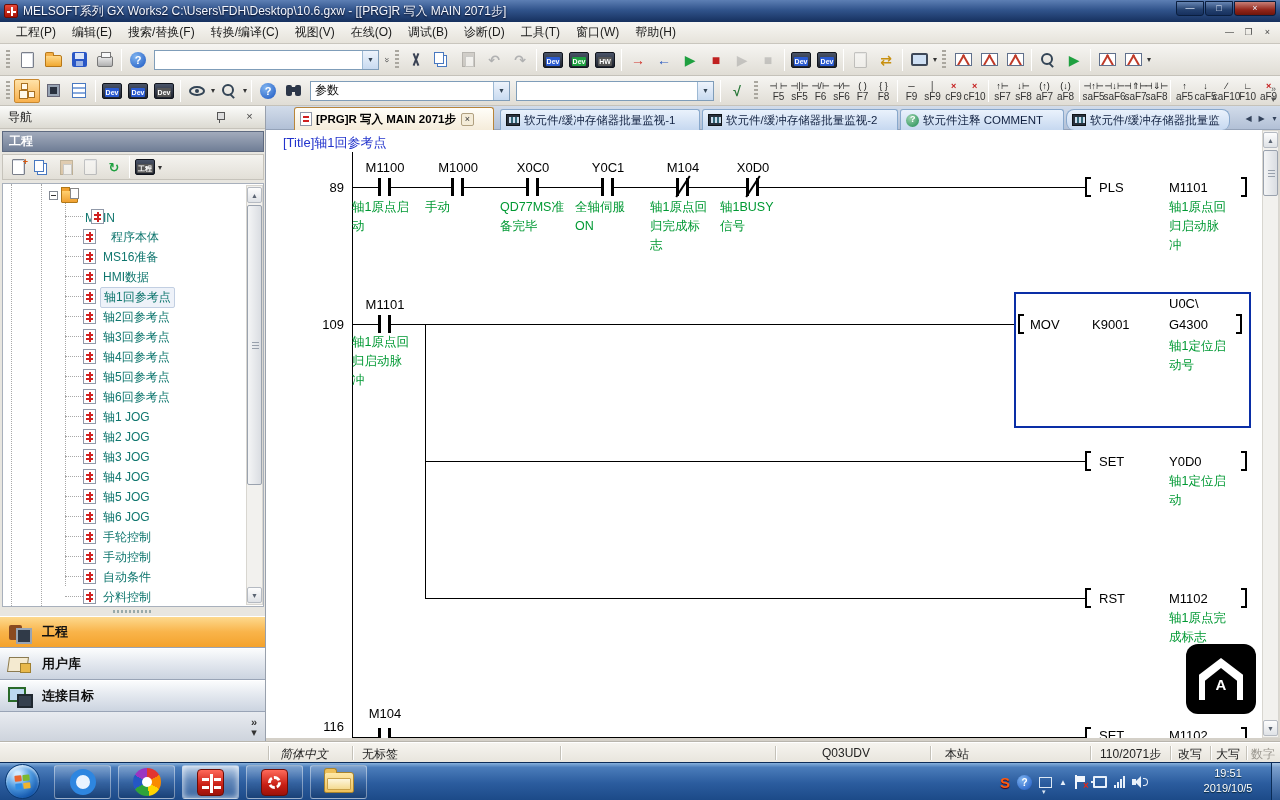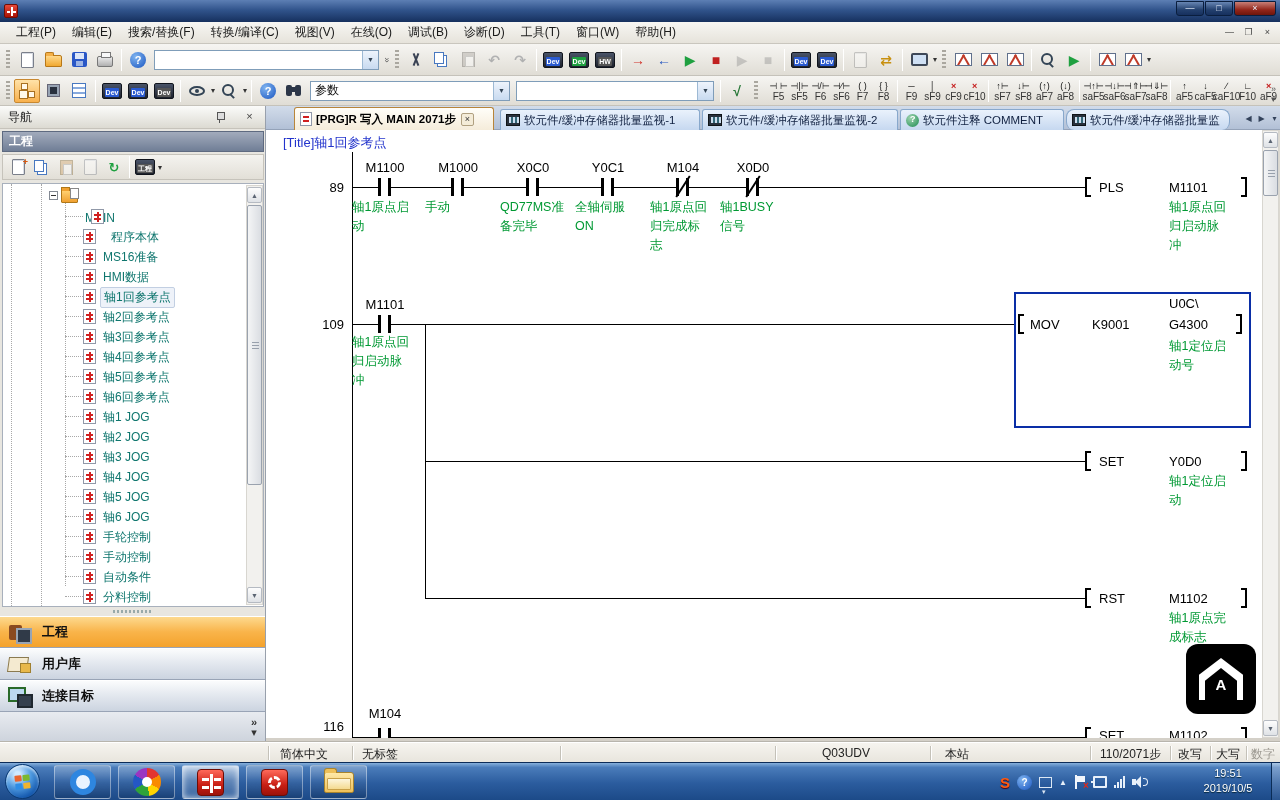--- a/index.html
+++ b/index.html
@@ -212,20 +212,21 @@
   #clock{position:absolute;left:1192px;top:3px;width:72px;text-align:center;font-size:11px;line-height:15px;color:#fff;text-shadow:0 1px 1px #023;}
   #showdesk{position:absolute;right:0;top:0;width:9px;height:38px;background:linear-gradient(rgba(255,255,255,.3),rgba(255,255,255,.05));border-left:1px solid #0a2c56;}
 </style>
 </head>
 <body>
 
 <div id="root">
 
   <div id="titlebar" class="abs">
     <span id="app-icon"></span>
+    <span id="title-text">MELSOFT系列 GX Works2 C:\Users\FDH\Desktop\10.6.gxw - [[PRG]R 写入 MAIN 2071步]</span>
     <span class="winbtns">
       <span class="wbtn">—</span>
       <span class="wbtn">□</span>
       <span class="wbtn close">×</span>
     </span>
   </div>
 
   <div id="menubar" class="abs">
       <div class="menu-item">工程(P)</div>
       <div class="menu-item">编辑(E)</div>
@@ -801,21 +802,21 @@
 
   <div id="lad-sb" class="abs sbv">
     <div class="sbtn" style="top:1px;">▲</div>
     <div class="sthumb" style="top:19px;height:46px;"></div>
     <div class="sbtn" style="top:589px;">▼</div>
   </div>
   <div id="strip" class="abs"></div>
 
   <div id="statusbar" class="abs">
     <span class="ssep" style="left:268px;"></span>
-    <span class="stxt" style="left:280px;">简体中文</span>
+    <span class="stxt" style="left:280px;font-style:italic;">简体中文</span>
     <span class="ssep" style="left:352px;"></span>
     <span class="stxt" style="left:362px;">无标签</span>
     <span class="ssep" style="left:560px;"></span>
     <span class="ssep" style="left:775px;"></span>
     <span class="stxt" style="left:822px;">Q03UDV</span>
     <span class="ssep" style="left:930px;"></span>
     <span class="stxt" style="left:945px;">本站</span>
     <span class="ssep" style="left:1090px;"></span>
     <span class="stxt" style="left:1100px;">110/2071步</span>
     <span class="ssep" style="left:1170px;"></span>

